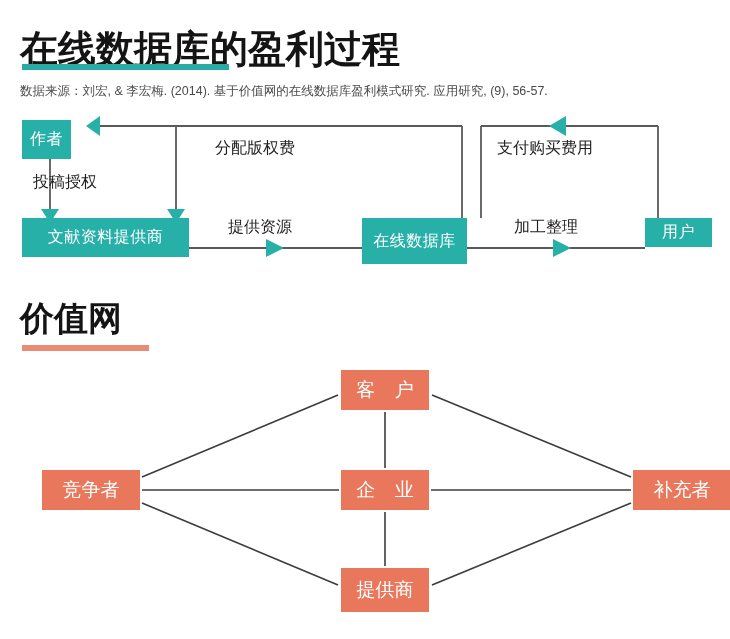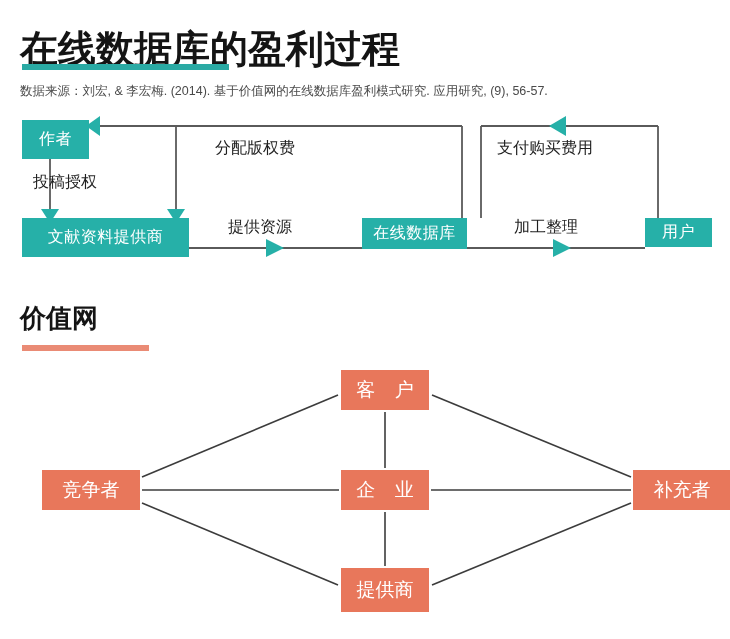--- a/index.html
+++ b/index.html
@@ -26,21 +26,21 @@
     white-space: nowrap;
   }
   #title-1 {
     left: 20px; top: 14px;
     font-size: 38px;
     line-height: 46px;
     margin-top: 12px;
   }
   #title-2 {
     left: 20px; top: 295px;
-    font-size: 26px;
+    font-size: 34px;
     line-height: 46px;
   }
   .rule {
     position: absolute;
     height: 6px;
   }
   #rule-1 { left: 22px; top: 64px; width: 207px; background: #2aaaa4; }
   #rule-2 { left: 22px; top: 345px; width: 127px; background: #ea8b75; }
 
   .source-note {
@@ -60,23 +60,23 @@
     color: #ffffff;
     display: flex;
     align-items: center;
     justify-content: center;
     font-size: 16px;
     letter-spacing: 0.5px;
     white-space: nowrap;
     box-sizing: border-box;
     z-index: 3;
   }
-  #node-author     { left: 22px;  top: 12px;  width: 67px;  height: 39px; }
+  #node-author     { left: 22px;  top: 12px;  width: 49px;  height: 39px; }
   #node-provider   { left: 22px;  top: 110px; width: 167px; height: 39px; }
-  #node-database   { left: 362px; top: 110px; width: 105px; height: 31px; }
+  #node-database   { left: 362px; top: 110px; width: 105px; height: 46px; }
   #node-user       { left: 645px; top: 110px; width: 67px;  height: 29px; }
 
   .flow-label {
     position: absolute;
     font-size: 16px;
     color: #1f1f1f;
     white-space: nowrap;
     z-index: 3;
   }
   #lbl-grant   { left: 33px;  top: 64px; text-align: center;  }

